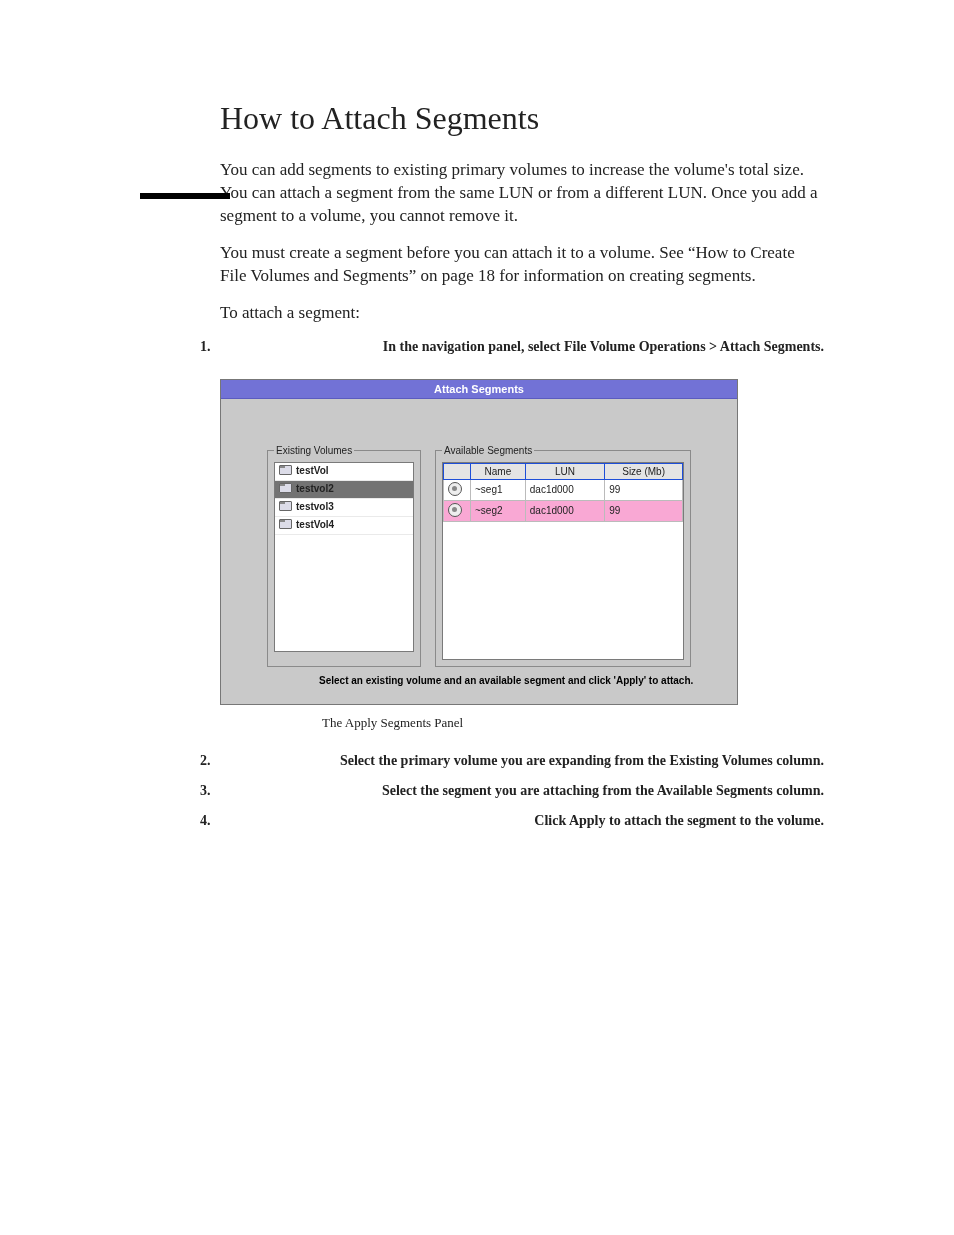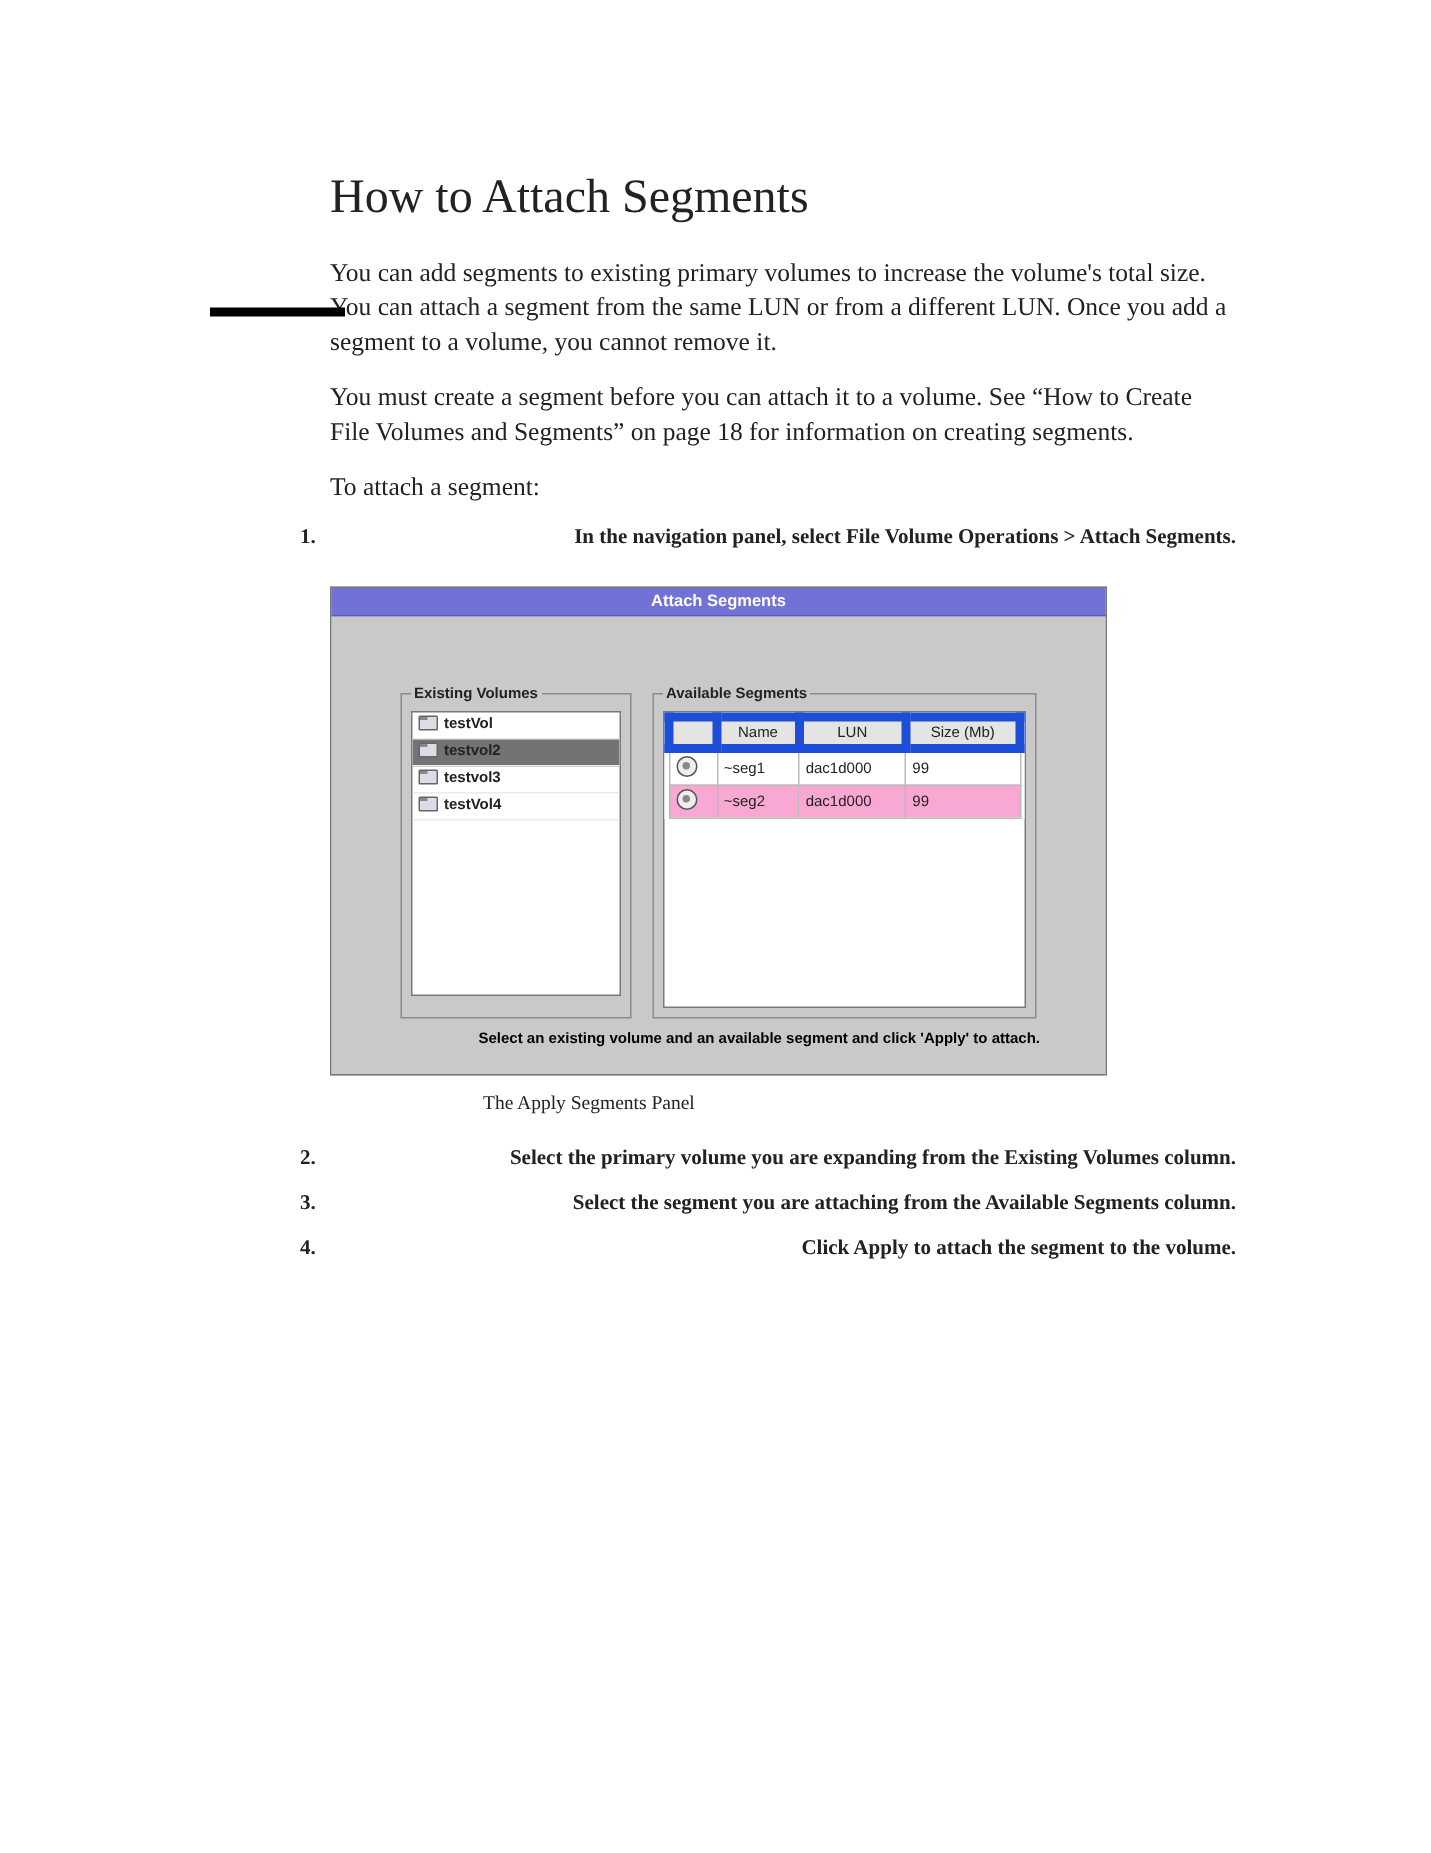--- a/index.html
+++ b/index.html
@@ -5,21 +5,20 @@
   body {
     margin: 0;
     background: #fff;
     font-family: Georgia, 'Times New Roman', serif;
     color: #222;
     width: 954px;
   }
   .page {
     position: relative;
     padding: 80px 130px 80px 130px;
-    margin-top: 12px;
   }
   .black-bar {
     position: absolute;
     top: 193px;
     left: 140px;
     width: 90px;
     height: 6px;
     background: #000;
   }
   h1.section-title {
@@ -85,21 +84,21 @@
   }
 
   fieldset.group {
     border: 1px solid #8a8a8a;
     margin: 0;
     padding: 6px 6px 6px 6px;
     background: #c9c9c9;
   }
   fieldset.group legend {
     font-size: 10px;
-    font-weight: 700;
+    font-weight: 400;
     padding: 0 2px;
     color: #222;
   }
 
   
   .vol-list {
     background: #fff;
     width: 138px;
     height: 188px;
     border: 1px solid #7a7a7a;
@@ -131,21 +130,21 @@
   
   .seg-table {
     border-collapse: collapse;
     width: 240px;
     background:#fff;
     font-size:10px;
     border:1px solid #7a7a7a;
   }
   .seg-table th {
     background:#e4e4e4;
-    border:6px solid #1d4ed8;
+    border:1px solid #1d4ed8;
     font-weight:400;
     padding:2px 4px;
     font-size:10px;
   }
   .seg-table td {
     border:1px solid #bbb;
     padding:2px 4px;
     height:13px;
   }
   .seg-table tr.alt td { background:#f9a8d4; }

